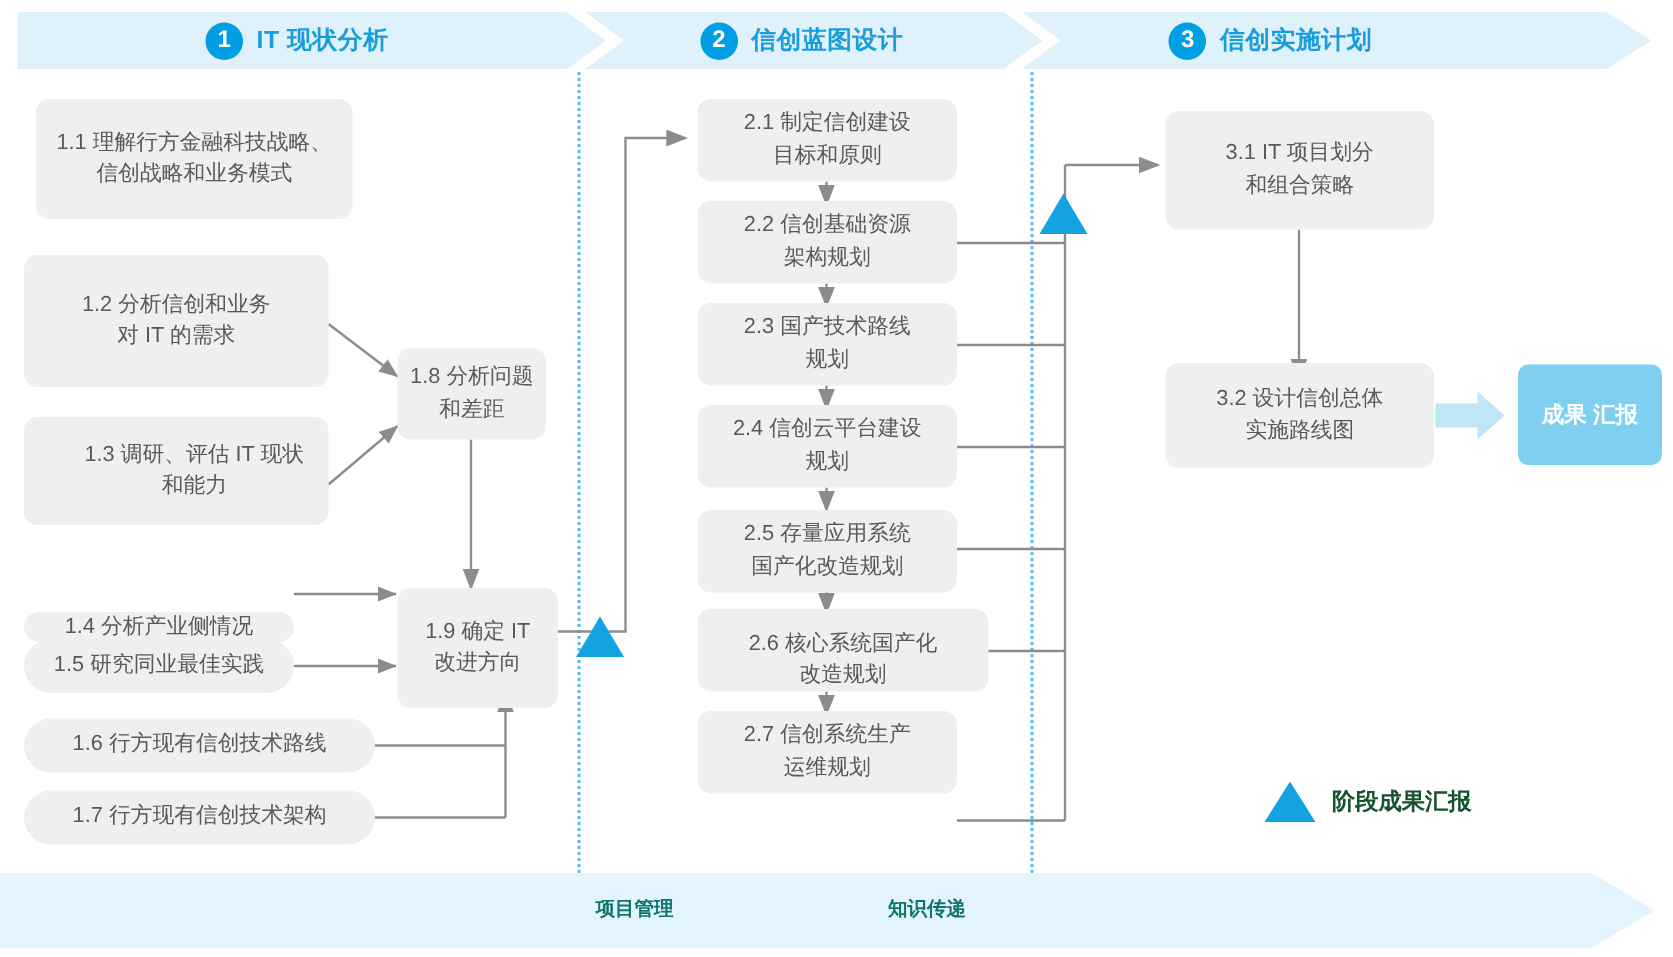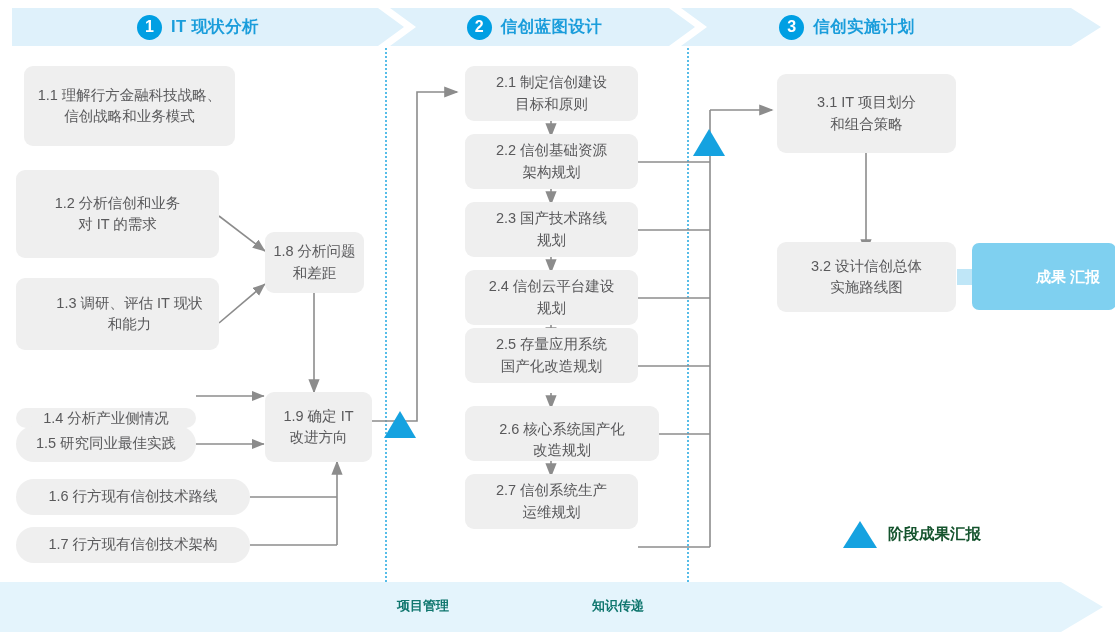--- a/index.html
+++ b/index.html
@@ -287,21 +287,21 @@
     <div>
       <span>1.7 行方现有信创技术架构</span>
     </div>
   </div>
   <div class="box" style="left:265px; top:232px; width:99px; height:61px;">
     <div>
       <span>1.8 分析问题</span>
       <span>和差距</span>
     </div>
   </div>
-  <div class="box" style="left:265px; top:392px; width:107px; height:70px;">
+  <div class="box" style="left:265px; top:392px; width:107px; height:80px;">
     <div>
       <span>1.9 确定 IT</span>
       <span>改进方向</span>
     </div>
   </div>
 
   <div class="box" style="left:465px; top:66px; width:173px; height:55px;">
     <div>
       <span>2.1 制定信创建设</span>
       <span>目标和原则</span>
@@ -318,21 +318,21 @@
       <span>2.3 国产技术路线</span>
       <span>规划</span>
     </div>
   </div>
   <div class="box" style="left:465px; top:270px; width:173px; height:55px;">
     <div>
       <span>2.4 信创云平台建设</span>
       <span>规划</span>
     </div>
   </div>
-  <div class="box" style="left:465px; top:328px; width:173px; height:55px;">
+  <div class="box" style="left:465px; top:340px; width:173px; height:55px;">
     <div>
       <span>2.5 存量应用系统</span>
       <span>国产化改造规划</span>
     </div>
   </div>
   <div class="box" style="left:465px; top:406px; width:194px; height:55px;align-items:flex-end;">
     <div>
       <span>2.6 核心系统国产化</span>
       <span>改造规划</span>
     </div>
@@ -350,21 +350,21 @@
       <span>和组合策略</span>
     </div>
   </div>
   <div class="box" style="left:777px; top:242px; width:179px; height:70px;">
     <div>
       <span>3.2 设计信创总体</span>
       <span>实施路线图</span>
     </div>
   </div>
 
-  <div class="result-badge" style="left:972px; top:243px; width:96px; height:67px;padding-left:48px;">
+  <div class="result-badge" style="left:1012px; top:243px; width:96px; height:67px;">
     <div>
       <span>成果</span>
       <span>汇报</span>
     </div>
   </div>
 
   <div class="milestone" style="left:384px; top:411px;"></div>
   <div class="milestone" style="left:693px; top:129px;"></div>
 
   <div class="legend" style="left:843px; top:521px;">

